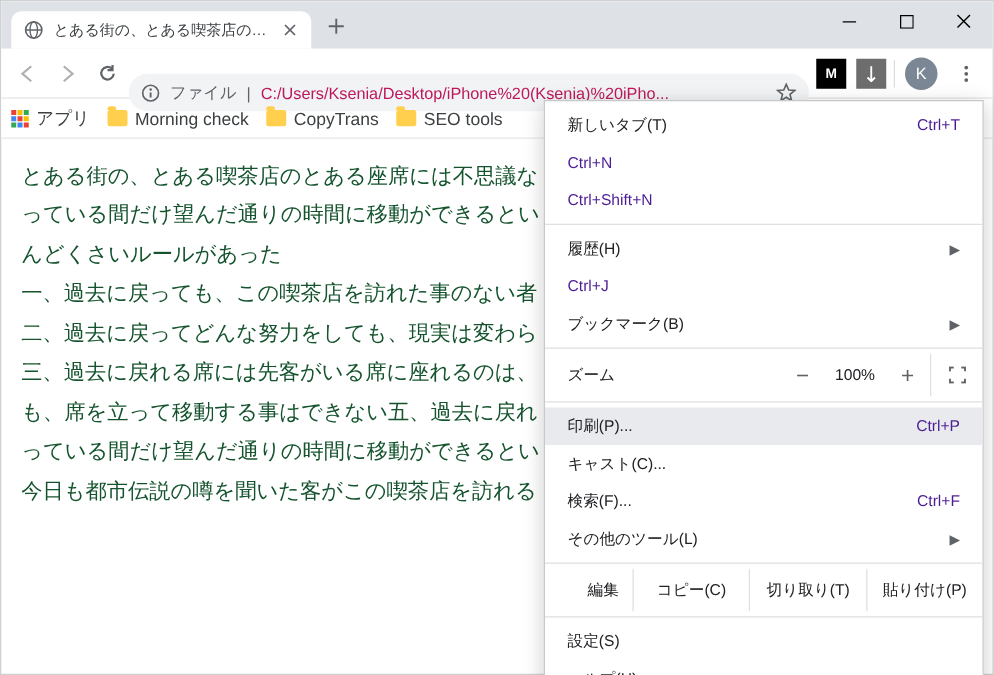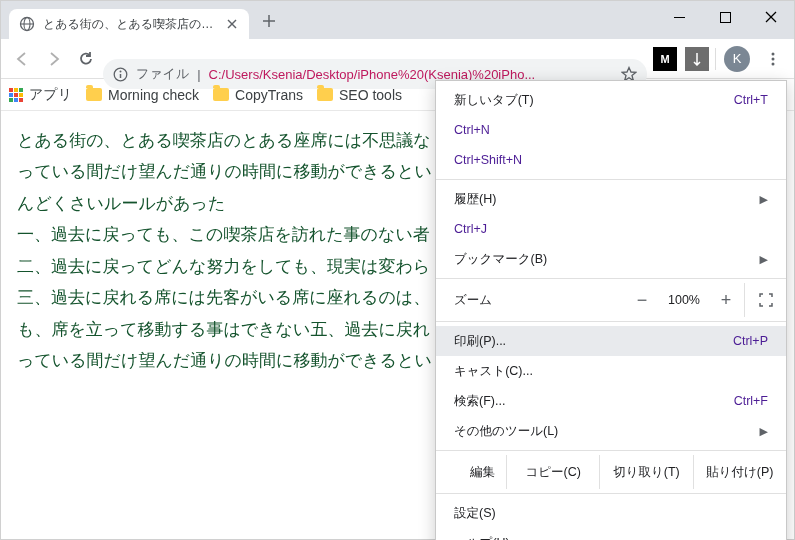--- a/index.html
+++ b/index.html
@@ -288,20 +288,21 @@
 
 <div class="content">
   <p>とある街の、とある喫茶店のとある座席には不思議な</p>
   <p>っている間だけ望んだ通りの時間に移動ができるとい</p>
   <p>んどくさいルールがあった</p>
   <p>一、過去に戻っても、この喫茶店を訪れた事のない者</p>
   <p>二、過去に戻ってどんな努力をしても、現実は変わら</p>
   <p>三、過去に戻れる席には先客がいる席に座れるのは、</p>
   <p>も、席を立って移動する事はできない五、過去に戻れ</p>
   <p>っている間だけ望んだ通りの時間に移動ができるとい</p>
+  <p>今日も都市伝説の噂を聞いた客がこの喫茶店を訪れる</p>
 </div>
 
 <div class="dropdown">
   <div class="mi">
     <span class="lbl">新しいタブ(T)</span>
     <span class="sc">Ctrl+T</span>
   </div>
   <div class="mi">
     <span class="sc">Ctrl+N</span>
   </div>

